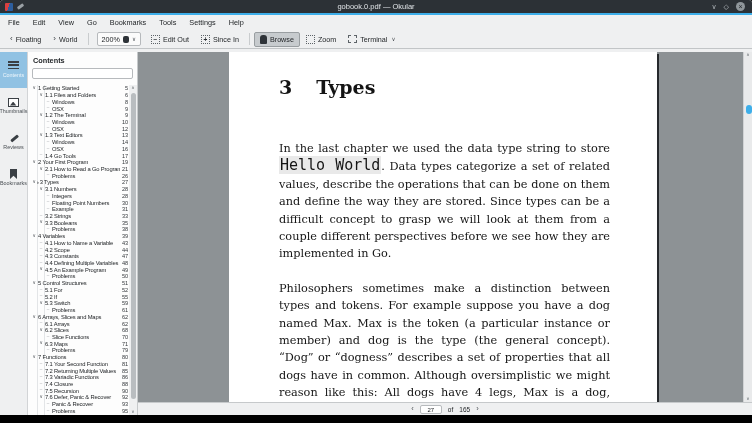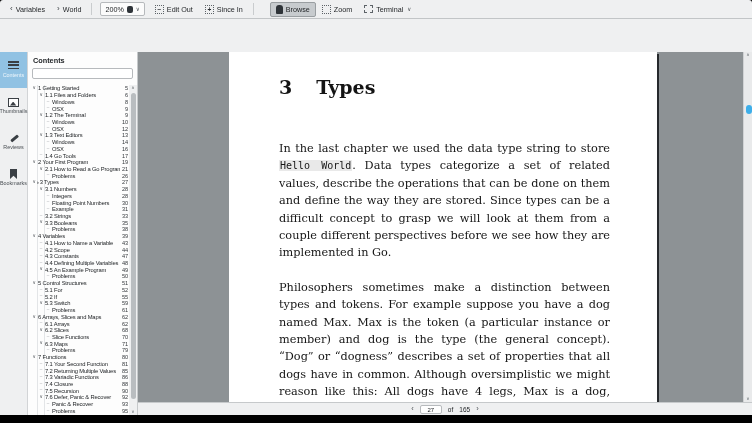--- a/index.html
+++ b/index.html
@@ -26,21 +26,21 @@
   
   .menubar { height:15px; display:flex; align-items:center; gap:13px;
              padding-left:8px; font-size:7.3px; color:#232629; }
   .menu-item { cursor:default; }
 
   
   .toolbar { height:19px; display:flex; align-items:center; padding-left:4px;
              font-size:7.2px; color:#232629; border-bottom:1px solid #c2c5c7; }
   .tbtn { display:flex; align-items:center; gap:3px; padding:2px 5px; border-radius:2px;
           border:1px solid transparent; white-space:nowrap; }
-  .tbtn.pressed { background:#c7cbce; border-color:#999ea1;margin-left:12px; }
+  .tbtn.pressed { background:#c7cbce; border-color:#999ea1; }
   .chev { font-size:8px; color:#3a3f44; line-height:1; }
   .tsep { width:1px; height:12px; background:#c9ccce; margin:0 4px; }
   .zoom-combo { display:flex; align-items:center; gap:3px; border:1px solid #b6b9bc;
                 border-radius:2px; background:#fbfbfb; padding:1.5px 4px; margin:0 4px; }
   .ico-combobadge { width:6px; height:7px; background:#2e3338; border-radius:2px; }
   .combo-arrow { font-size:5.5px; color:#4a4f54; }
   .ico-sq { width:9px; height:9px; border:1px dotted #5d6368; display:flex;
             align-items:center; justify-content:center; font-size:6.5px; font-weight:bold; color:#2a2e32; }
   .ico-hand { width:7px; height:9px; background:#2e3338; border-radius:3px 3px 1px 1px; }
   .ico-select { width:9px; height:8px; border:1px dashed #5d6368; }
@@ -93,21 +93,21 @@
   .view { flex:1; position:relative; background:#8d9295; overflow:hidden; }
   .page { position:absolute; left:91px; top:0; width:428px; height:350px; background:#fff;
           overflow:hidden; box-shadow:2px 2px 0 #26292c; }
   .doc-heading { position:absolute; left:50px; top:24px; font-family:"DejaVu Serif",serif;
                  font-weight:bold; font-size:19px; color:#141414; }
   .doc-heading .hnum { margin-right:24px; }
   .doc-body { position:absolute; left:50px; top:88px; width:331px;
               font-family:"DejaVu Serif",serif; font-size:11.3px; line-height:17.4px;
               text-align:justify; color:#151515; }
   .doc-body p { margin-bottom:17px; }
-  .inline-code { font-family:"DejaVu Sans Mono",monospace; font-size:10px;
+  .inline-code { font-family:"DejaVu Sans Mono",monospace; font-size:15px;
                  background:#e9e9e9; padding:0 1px; }
 
   
   .view-scroll { position:absolute; right:0; top:0; bottom:13px; width:9px;
                  background:#e9eaeb; border-left:1px solid #d0d2d4; }
   .view-scroll .sarrow { position:absolute; left:0; right:0; text-align:center;
                          font-size:4.5px; color:#5d6368; line-height:1; }
   .view-scroll .sarrow.up { top:1px; } .view-scroll .sarrow.down { bottom:1px; }
   .view-thumb { position:absolute; left:1.5px; width:6px; top:53px; height:9px;
                 background:#3daee9; border-radius:3px; }
@@ -118,26 +118,48 @@
              justify-content:center; gap:6px; font-size:6.5px; color:#232629; }
   .pn-arrow { font-size:7.5px; color:#4a4f54; line-height:1; }
   .pn-box { width:22px; height:9px; background:#fff; border:1px solid #b7babd; border-radius:2px;
             font-size:6px; line-height:8px; text-align:center; color:#232629; }
 </style>
 </head>
 <body>
 
 <div class="window">
 
-
+  <div class="titlebar">
+    <div class="tb-icons">
+      <span class="app-icon"></span>
+      <span class="pin-icon"></span>
+    </div>
+    <div class="tb-title">gobook.0.pdf — Okular</div>
+    <div class="tb-controls">
+      <span class="wc-glyph">∨</span>
+      <span class="wc-glyph">◇</span>
+      <span class="wc-close">×</span>
+    </div>
+  </div>
+
+  <div class="menubar">
+    <span class="menu-item">File</span>
+    <span class="menu-item">Edit</span>
+    <span class="menu-item">View</span>
+    <span class="menu-item">Go</span>
+    <span class="menu-item">Bookmarks</span>
+    <span class="menu-item">Tools</span>
+    <span class="menu-item">Settings</span>
+    <span class="menu-item">Help</span>
+  </div>
 
   <div class="toolbar">
     <div class="tbtn">
       <span class="chev">‹</span>
-      <span>Variables</span>
+      <span>Floating</span>
     </div>
     <div class="tbtn">
       <span class="chev">›</span>
       <span>World</span>
     </div>
     <div class="tsep"></div>
     <div class="zoom-combo">
       <span>200%</span>
       <span class="ico-combobadge"></span>
       <span class="combo-arrow">∨</span>

